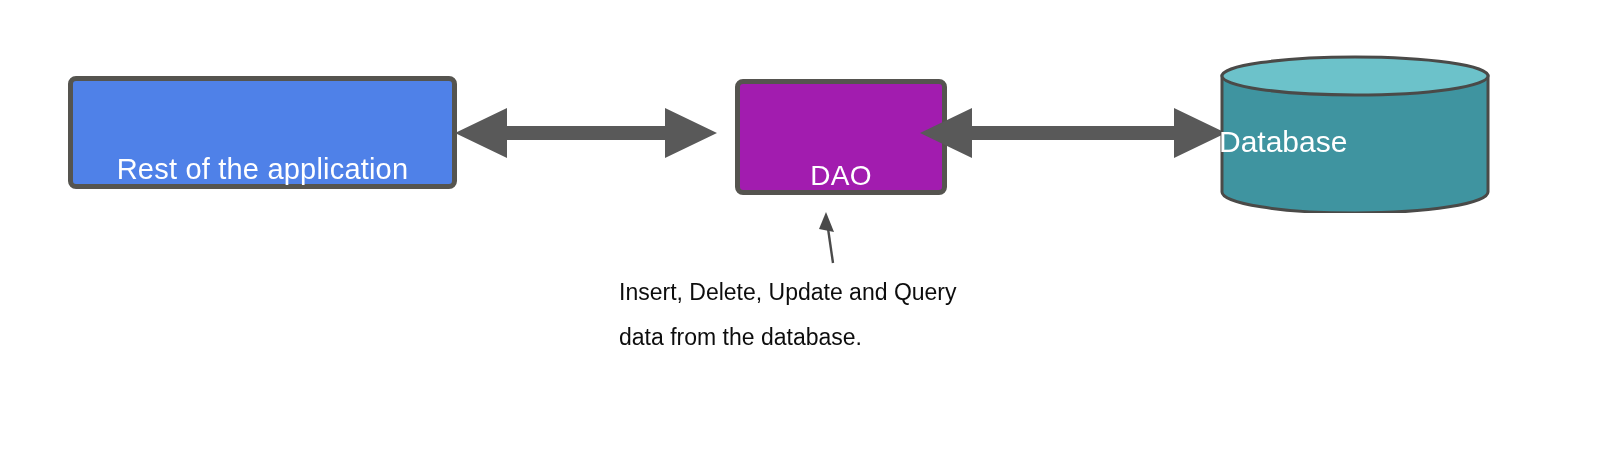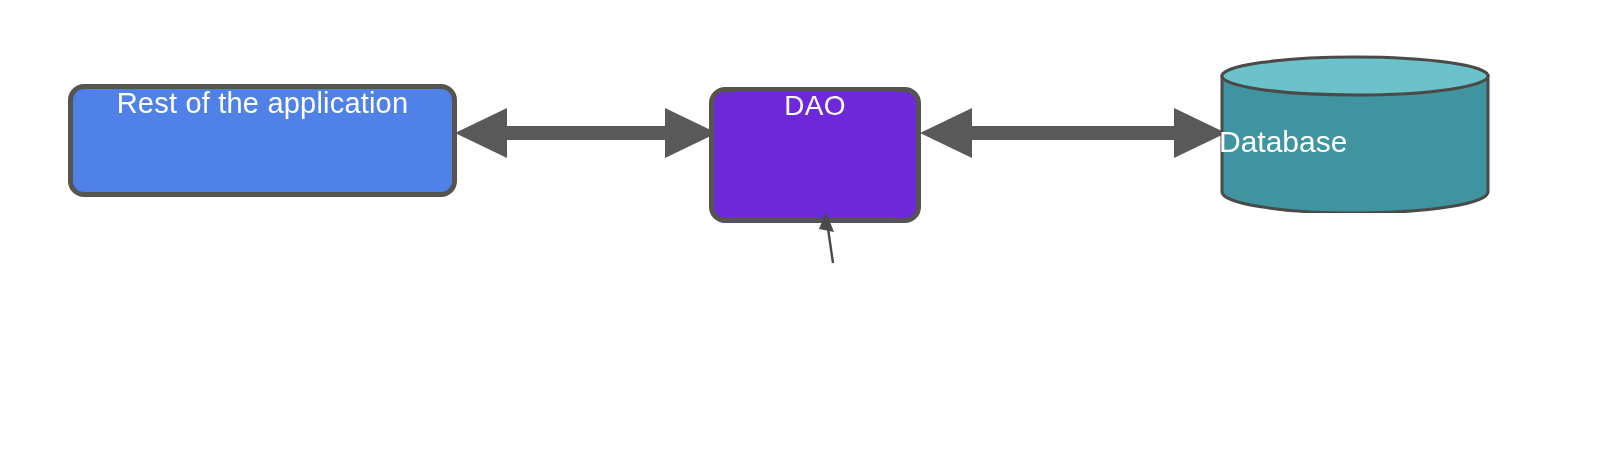--- a/index.html
+++ b/index.html
@@ -14,40 +14,39 @@
     position: relative;
     width: 1600px;
     height: 470px;
     background: #ffffff;
     overflow: hidden;
   }
   .node-box {
     position: absolute;
     box-sizing: border-box;
     display: flex;
-    align-items: flex-start;
+    align-items: flex-end;
     justify-content: center;
     border: 5px solid #55544f;
-    border-radius: 16px;
+    border-radius: 8px;
     color: #ffffff;
-    margin-top: 8px;
   }
   #rest-box {
     left: 68px;
     top: 76px;
     width: 389px;
     height: 113px;
     background: #4f81e8;
   }
   #dao-box {
-    left: 709px;
+    left: 735px;
     top: 79px;
     width: 212px;
-    height: 136px;
-    background: #6d28d9;
+    height: 116px;
+    background: #a21caf;
   }
   .node-label {
     font-size: 29px;
     line-height: 1;
     letter-spacing: 0.2px;
     color: #ffffff;
     white-space: nowrap;
     user-select: none;
   }
   #dao-label { font-size: 28px; }
@@ -112,14 +111,16 @@
     <path d="M3,21 L3,137 A133,21 0 0 0 269,137 L269,21 Z" fill="#3f94a0" stroke="#4a4a48" stroke-width="3"></path>
     <ellipse cx="136" cy="21" rx="133" ry="19" fill="#6cc2ca" stroke="#4a4a48" stroke-width="3"></ellipse>
   </svg>
   <div id="db-label">Database</div>
 
   <svg class="arrow-svg" id="arrow-up-svg" viewBox="0 0 60 70">
     <line x1="28" y1="58" x2="22.5" y2="20" stroke="#4a4a4a" stroke-width="2.4"></line>
     <polygon points="21,7 29,27 14,24" fill="#4a4a4a"></polygon>
   </svg>
 
+  <div id="caption">Insert, Delete, Update and Query
+data from the database.</div>
 
 </div>
 
 </body></html>

